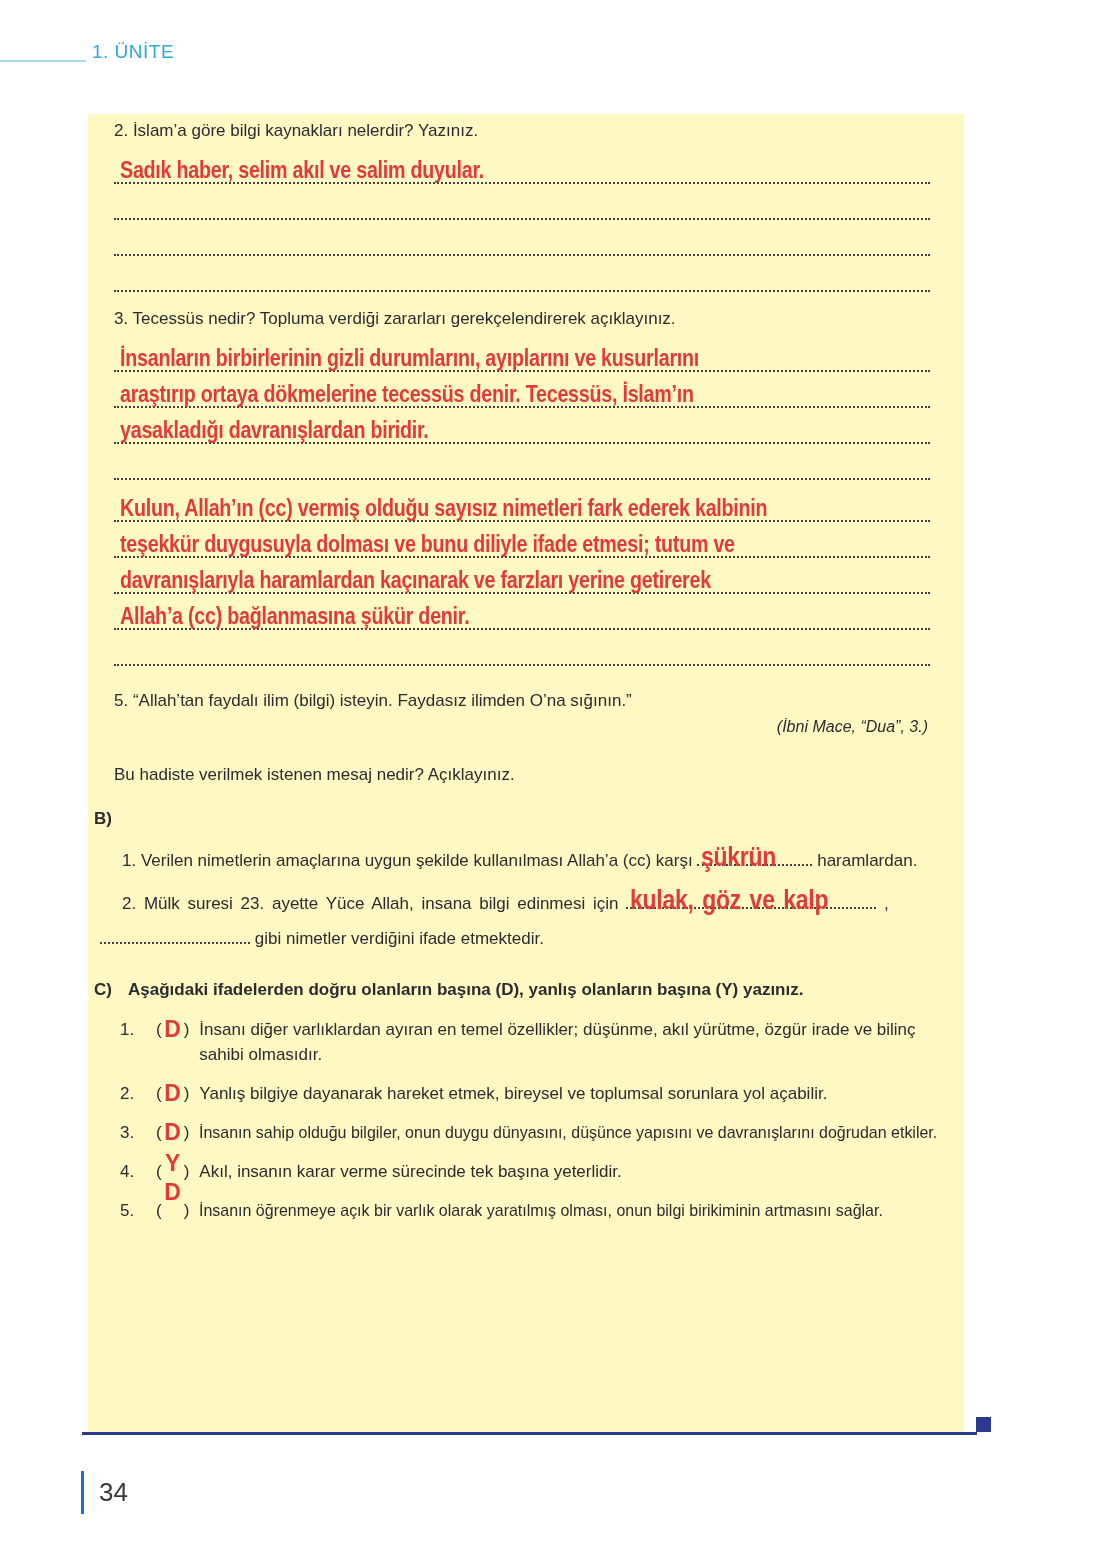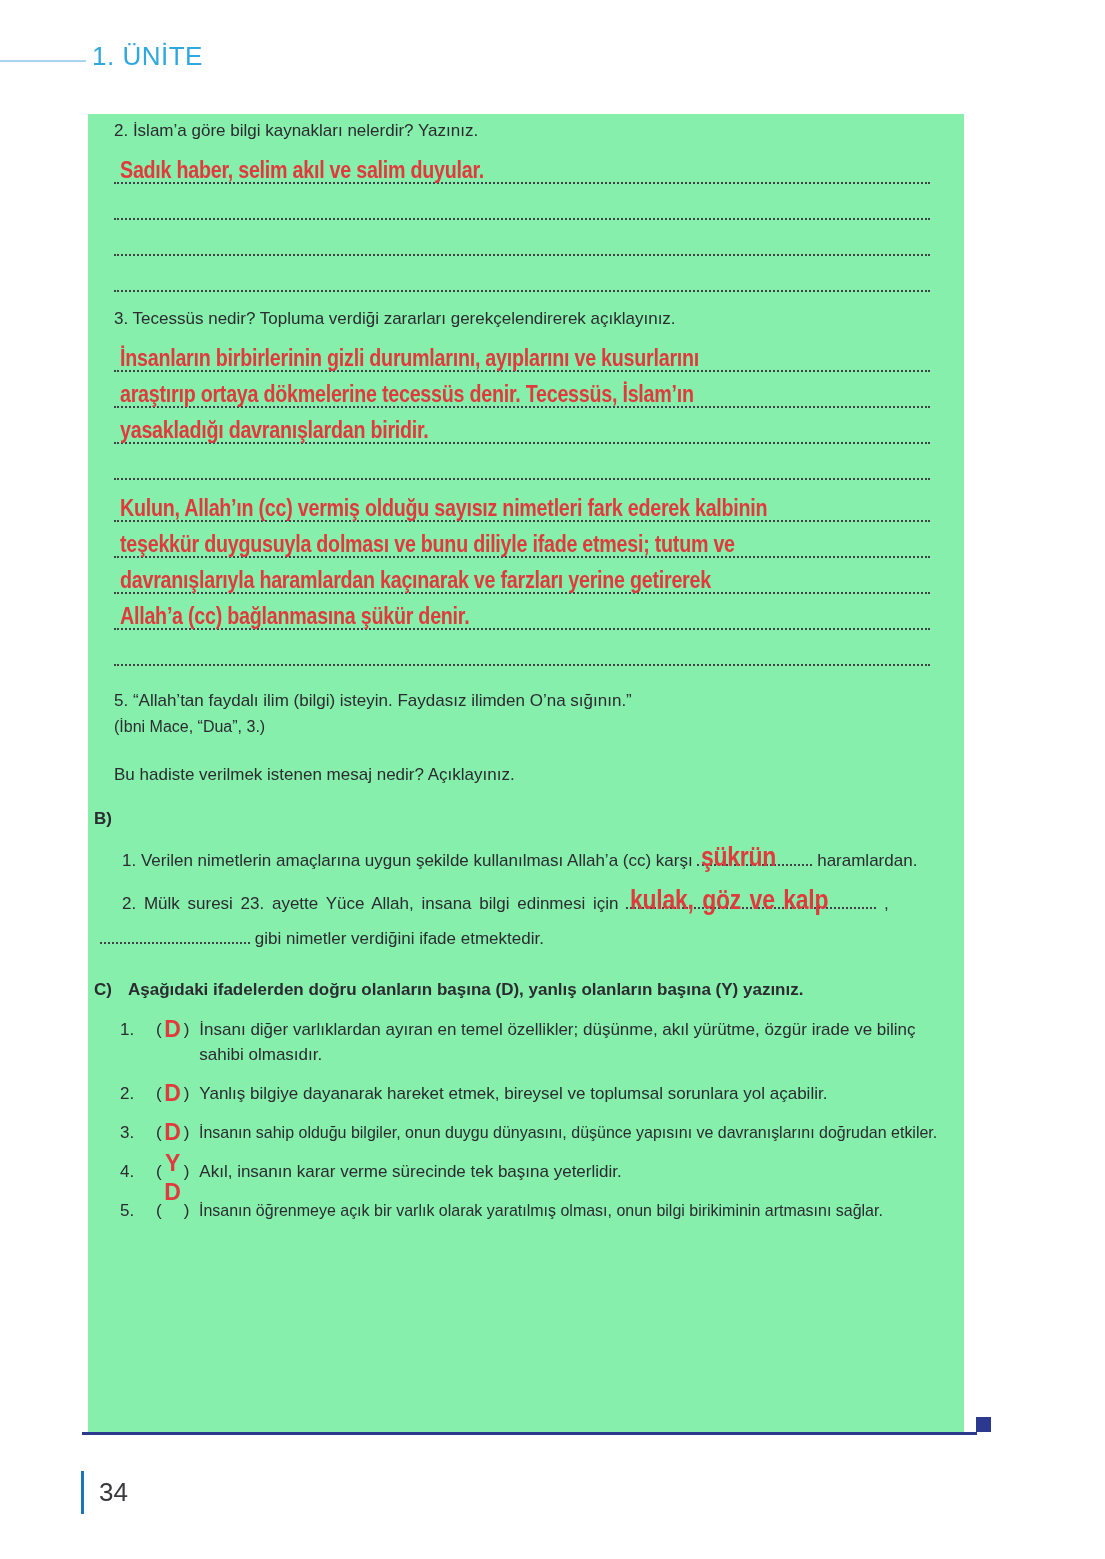--- a/index.html
+++ b/index.html
@@ -2,28 +2,28 @@
 <html lang="tr"><head>
 <meta charset="utf-8">
 <style>
   html,body{margin:0;padding:0;}
   body{
     width:1105px;height:1559px;position:relative;background:#ffffff;
     font-family:"Liberation Sans", sans-serif;color:#2b2b30;overflow:hidden;
   }
   
   .unit-rule{position:absolute;left:0;top:60px;width:86px;height:2px;background:#a8d6ef;}
-  .unit-label{position:absolute;left:92px;top:41px;font-size:26px;color:#2fa8df;letter-spacing:.5px;}
+  .unit-label{position:absolute;left:92px;top:41px;font-size:19px;color:#2fa8df;letter-spacing:.5px;}
   
   .sheet{
     position:absolute;left:88px;top:114px;width:876px;height:1319px;
-    background:#86efac;box-sizing:border-box;padding:6px 34px 0 26px;
+    background:#fef9c3;box-sizing:border-box;padding:6px 34px 0 26px;
   }
   .q{font-size:17px;line-height:22px;margin:0;color:#2b2b30;}
-  .citation{font-size:16px;text-align:left;margin:6px 2px 0 0;color:#2b2b30;}
+  .citation{font-size:16px;text-align:right;margin:6px 2px 0 0;color:#2b2b30;font-style:italic;}
   
   .ans-area{position:relative;}
   .dotline{height:34px;border-bottom:2px dotted #41414b;}
   .ans{
     position:absolute;left:6px;top:4px;color:#e13a3c;font-weight:700;
     font-size:24px;line-height:36px;letter-spacing:-.3px;white-space:pre;
     transform:scaleX(.82);transform-origin:0 0;
   }
   .ans.low{top:14px;}
   .mt6{margin-top:6px;}  .mt16{margin-top:16px;}  .mt20{margin-top:20px;}

